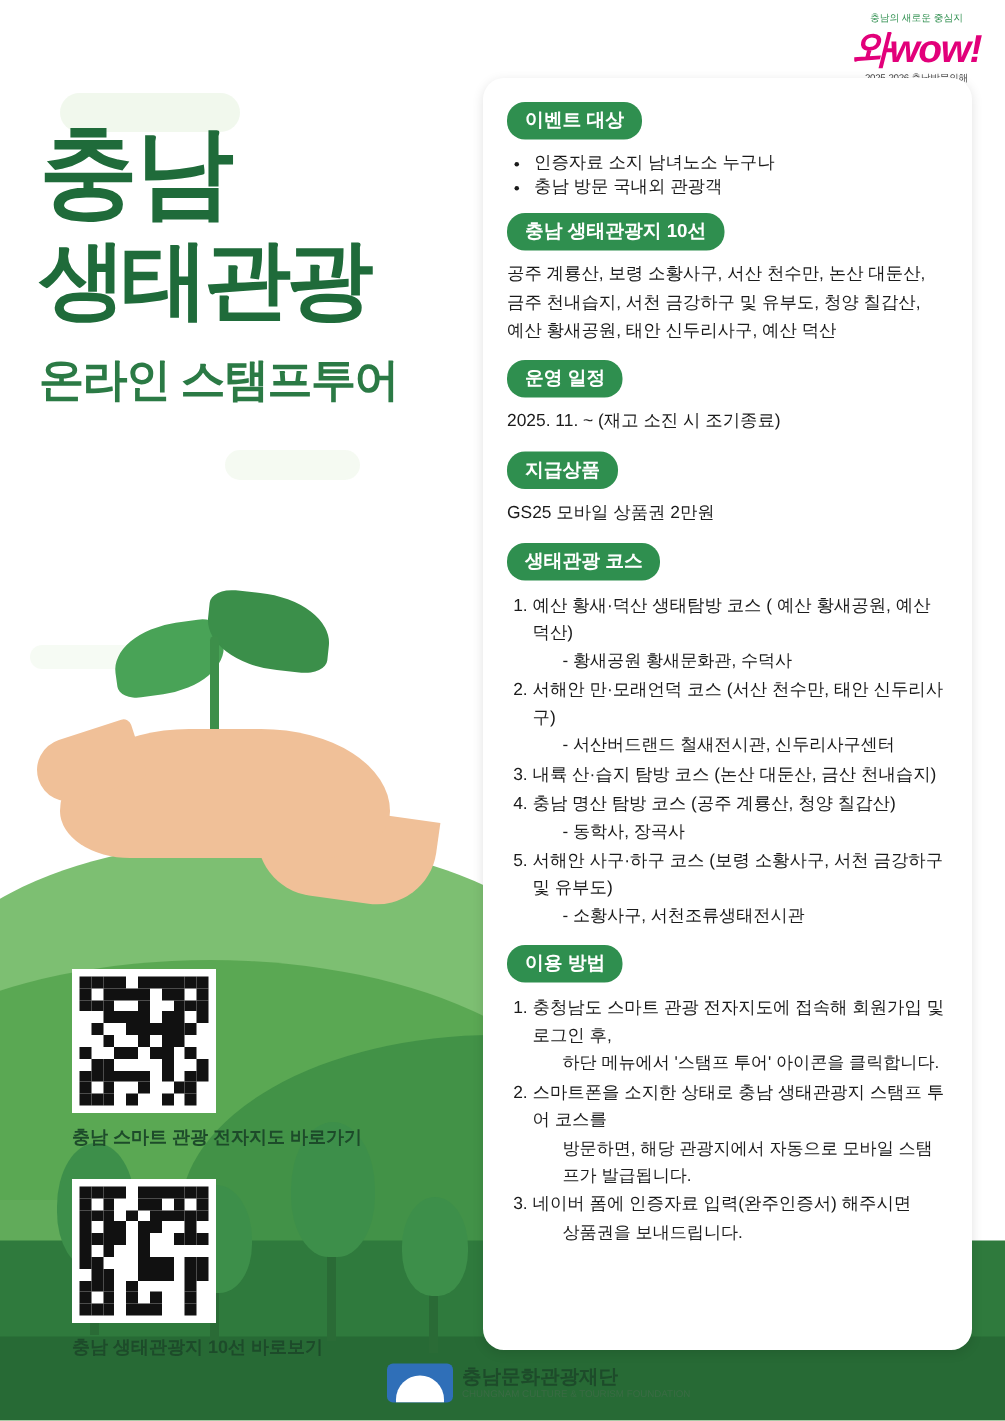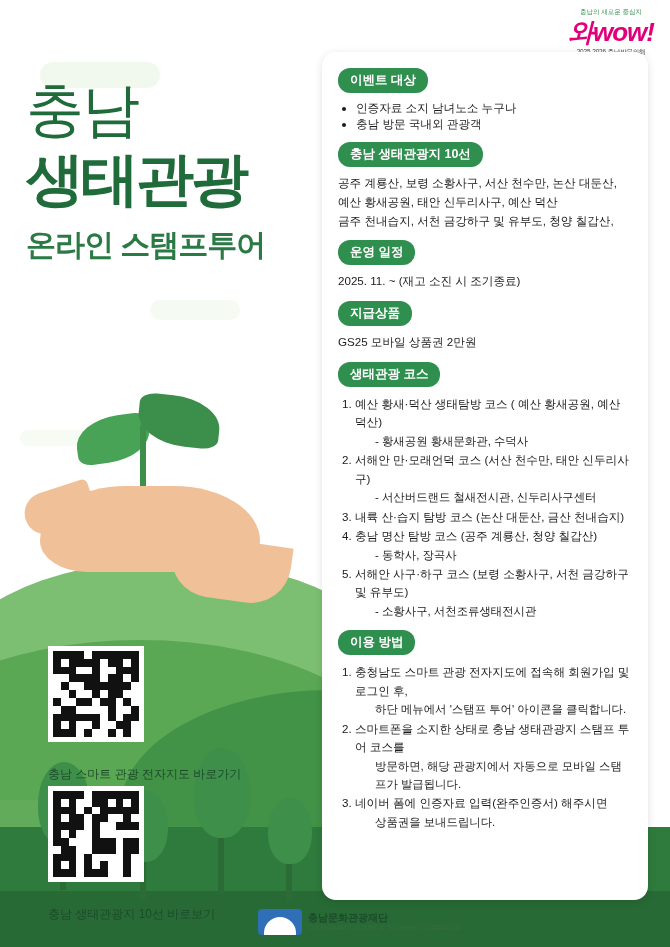--- a/index.html
+++ b/index.html
@@ -25,37 +25,37 @@
   .ground{position:absolute;left:0;right:0;bottom:0;height:120px;background:#2f7a3d;}
   .ground2{position:absolute;left:0;right:0;bottom:0;height:56px;background:#276a35;}
   .cloud{position:absolute;background:#eef7ea;border-radius:40px;opacity:.85;}
   .c1{left:40px;top:62px;width:120px;height:26px;}
   .c2{left:150px;top:300px;width:90px;height:20px;opacity:.6;}
   .c3{left:20px;top:430px;width:70px;height:16px;opacity:.5;}
   .trunk{position:absolute;width:6px;background:#2a6b36;}
   .crown{position:absolute;border-radius:50% 50% 45% 45%;background:#3d8f4a;}
   
   .title-wrap{position:absolute;left:26px;top:80px;width:300px;}
-  .t-line1{font-size:58px;font-weight:normal;color:#1f6b3a;letter-spacing:-2px;line-height:1.05;}
+  .t-line1{font-size:66px;font-weight:bold;color:#1f6b3a;letter-spacing:-2px;line-height:1.05;}
   .t-line2{font-size:58px;font-weight:bold;color:#1f6b3a;letter-spacing:-3px;line-height:1.1;margin-top:6px;}
   .t-line3{font-size:30px;font-weight:bold;color:#2b7a45;letter-spacing:-1px;margin-top:14px;}
   
   .illus{position:absolute;left:20px;top:390px;width:290px;height:200px;}
   .palm{position:absolute;left:20px;top:96px;width:220px;height:86px;background:#f0c098;border-radius:110px 110px 60px 60px / 70px 70px 40px 40px;}
   .thumb{position:absolute;left:4px;top:98px;width:70px;height:42px;background:#f0c098;border-radius:40px 10px 10px 40px;transform:rotate(-18deg);}
   .wrist{position:absolute;left:150px;top:150px;width:120px;height:60px;background:#f0c098;border-radius:0 0 40px 40px;transform:rotate(8deg);}
   .stem{position:absolute;left:120px;top:34px;width:6px;height:74px;background:#3d8f4a;border-radius:3px;}
   .leafL{position:absolute;left:56px;top:26px;width:74px;height:46px;background:#49a357;border-radius:60% 20% 60% 20%;transform:rotate(-8deg);}
   .leafR{position:absolute;left:118px;top:6px;width:82px;height:50px;background:#3b8f4a;border-radius:20% 60% 20% 60%;transform:rotate(6deg);}
   
   .qr-block{position:absolute;left:48px;}
   .qr{width:96px;height:96px;background:#fff;padding:5px;box-sizing:border-box;}
   .qr-grid{width:100%;height:100%;display:grid;grid-template-columns:repeat(11,1fr);grid-template-rows:repeat(11,1fr);}
   .qr-grid i{background:#111;}
-  .qr-cap{margin-top:24px;font-size:12px;color:#1d4b2a;font-weight:normal;}
+  .qr-cap{margin-top:8px;font-size:12px;color:#1d4b2a;font-weight:bold;}
   
   .panel{
     position:absolute;left:322px;top:52px;width:326px;height:848px;
     background:#ffffff;border-radius:14px;
     box-shadow:0 2px 8px rgba(0,0,0,.12);
     padding:16px 16px 10px 16px;box-sizing:border-box;
     overflow:hidden;
   }
   .sec{margin-bottom:10px;}
   .chip{
@@ -71,21 +71,21 @@
   
   .logo-tr{position:absolute;right:14px;top:8px;text-align:center;width:90px;}
   .logo-wow{font-size:26px;font-weight:bold;color:#e2007a;font-style:italic;letter-spacing:-1px;line-height:1;}
   .logo-sub{font-size:6.5px;color:#444;margin-top:3px;letter-spacing:-.2px;}
   .logo-top{font-size:6.5px;color:#2f8f4f;margin-bottom:2px;}
   
   .logo-bot{position:absolute;left:258px;bottom:12px;display:flex;align-items:center;gap:6px;}
   .logo-mark{width:44px;height:26px;background:#2f6fb8;border-radius:4px;position:relative;overflow:hidden;}
   .logo-mark:after{content:"";position:absolute;left:6px;top:8px;width:32px;height:18px;background:#fff;border-radius:16px 16px 0 0;}
   .logo-txt{line-height:1.15;}
-  .logo-txt b{display:block;font-size:10px;color:#1d4b2a;font-family:Liberation Mono, monospace;}
+  .logo-txt b{display:block;font-size:13px;color:#1d4b2a;}
   .logo-txt span{display:block;font-size:6.5px;color:#3a6b44;}
 </style>
 </head>
 <body>
 
 <div class="poster">
 
   <div class="cloud c1"></div>
   <div class="cloud c2"></div>
   <div class="cloud c3"></div>
@@ -385,22 +385,22 @@
     <div class="qr-cap">충남 생태관광지 10선 바로보기</div>
   </div>
 
   <div class="panel" id="panel">
       <div class="sec"><div class="chip">이벤트 대상</div><ul class="bul">
           <li>인증자료 소지 남녀노소 누구나</li>
           <li>충남 방문 국내외 관광객</li>
         </ul></div>
       <div class="sec"><div class="chip">충남 생태관광지 10선</div><div class="body">
           <div>공주 계룡산, 보령 소황사구, 서산 천수만, 논산 대둔산,</div>
+          <div>금주 천내습지, 서천 금강하구 및 유부도, 청양 칠갑산,</div>
           <div>예산 황새공원, 태안 신두리사구, 예산 덕산</div>
-          <div>금주 천내습지, 서천 금강하구 및 유부도, 청양 칠갑산,</div>
         </div></div>
       <div class="sec"><div class="chip">운영 일정</div><div class="body">
           <div>2025. 11. ~   (재고 소진 시 조기종료)</div>
         </div></div>
       <div class="sec"><div class="chip">지급상품</div><div class="body">
           <div>GS25 모바일 상품권 2만원</div>
         </div></div>
       <div class="sec"><div class="chip">생태관광 코스</div><ol class="num">
           <li><span>예산 황새·덕산 생태탐방 코스 ( 예산 황새공원, 예산 덕산)</span><span class="sub">- 황새공원 황새문화관, 수덕사</span></li>
           <li><span>서해안 만·모래언덕 코스 (서산 천수만, 태안 신두리사구)</span><span class="sub">- 서산버드랜드 철새전시관, 신두리사구센터</span></li>

